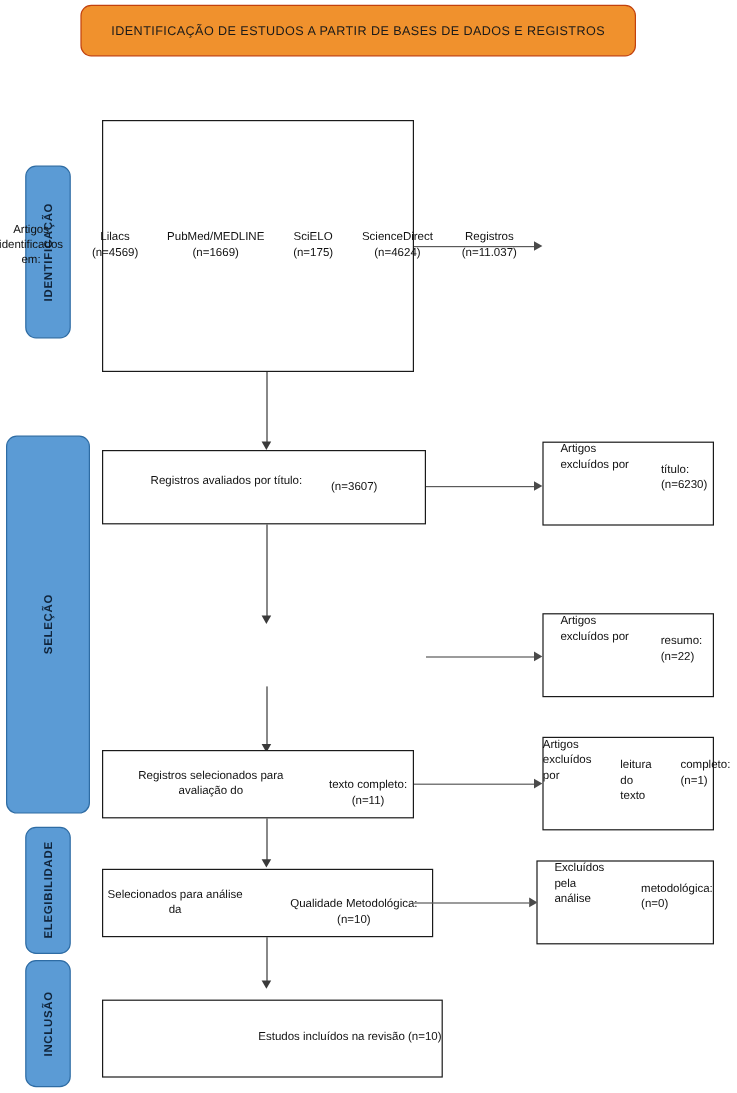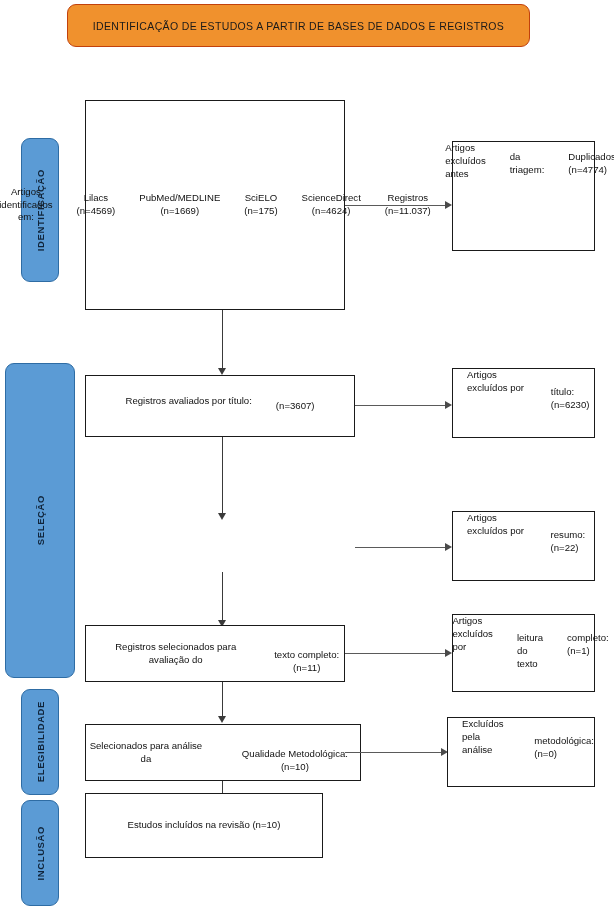--- a/index.html
+++ b/index.html
@@ -114,25 +114,20 @@
     <span class="ln">Lilacs (n=4569)</span>
     <span class="ln">PubMed/MEDLINE (n=1669)</span>
     <span class="ln">SciELO (n=175)</span>
     <span class="ln">ScienceDirect (n=4624)</span>
     <span class="ln">Registros (n=11.037)</span>
   </div>
 
   <div class="hline" style="left:345px;top:205px;width:100px;"></div>
   <div class="arrow-right" style="left:445px;top:200.5px;"></div>
 
-  <div class="box left gapline" style="left:452px;top:141px;width:143px;height:110px;">
-    <span class="ln">Artigos excluídos antes</span>
-    <span class="ln">da triagem:</span>
-    <span class="ln">Duplicados (n=4774)</span>
-  </div>
 
   <div class="vline" style="left:221.5px;top:310px;height:60px;"></div>
   <div class="arrow-down" style="left:217.5px;top:368px;"></div>
 
   <div class="box center" style="left:85px;top:375px;width:270px;height:62px;">
     <span class="ln" style="margin-bottom:9px;">Registros avaliados por título:</span>
     <span class="ln">(n=3607)</span>
   </div>
 
   <div class="hline" style="left:355px;top:405px;width:90px;"></div>
@@ -184,17 +179,17 @@
   <div class="arrow-right" style="left:441px;top:747.5px;"></div>
 
   <div class="box left tight" style="left:447px;top:717px;width:148px;height:70px;">
     <span class="ln">Excluídos pela análise</span>
     <span class="ln">metodológica: (n=0)</span>
   </div>
 
   <div class="vline" style="left:221.5px;top:781px;height:40px;"></div>
   <div class="arrow-down" style="left:217.5px;top:817px;"></div>
 
-  <div class="box center" style="left:85px;top:793px;width:238px;height:65px;">
+  <div class="box center" style="left:85px;top:833px;width:284px;height:65px;justify-content:flex-end;">
     <span class="ln">Estudos incluídos na revisão (n=10)</span>
   </div>
 
 </div>
 
 </body></html>

